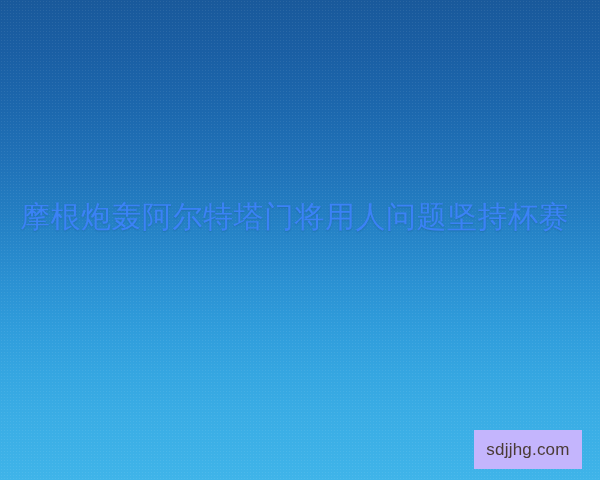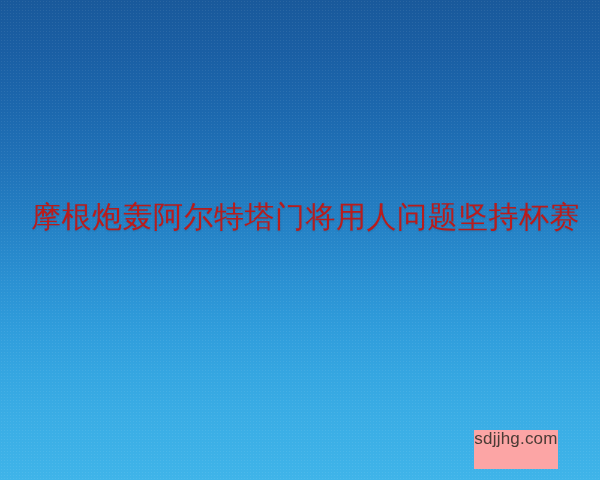--- a/index.html
+++ b/index.html
@@ -47,44 +47,45 @@
     background-size: 3px 3px, 4px 4px;
     background-position: 0 0, 1px 2px;
     pointer-events: none;
   }
 
   #headline {
     position: absolute;
     left: 0;
     right: 0;
     top: 196px;
-    text-align: right;
-    color: #b91c1c;
+    text-align: left;
+    color: #3b82f6;
     font-size: 30px;
     line-height: 42px;
     letter-spacing: 0.5px;
     font-weight: 400;
     padding: 0 20px;
     box-sizing: border-box;
     text-shadow: 0 1px 2px rgba(0,0,0,0.12);
   }
 
   .headline-line {
     display: block;
     white-space: nowrap;
   }
 
   #watermark {
     position: absolute;
     left: 474px;
     top: 430px;
-    width: 84px;
+    width: 108px;
     height: 39px;
-    background: #fca5a5;
+    background: #c4b5fd;
     display: flex;
+    align-items: center;
     justify-content: center;
   }
 
   #watermark-text {
     color: #4a3b35;
     font-size: 17px;
     line-height: 1;
     letter-spacing: 0.2px;
     font-family: "Liberation Sans", "DejaVu Sans", sans-serif;
   }

